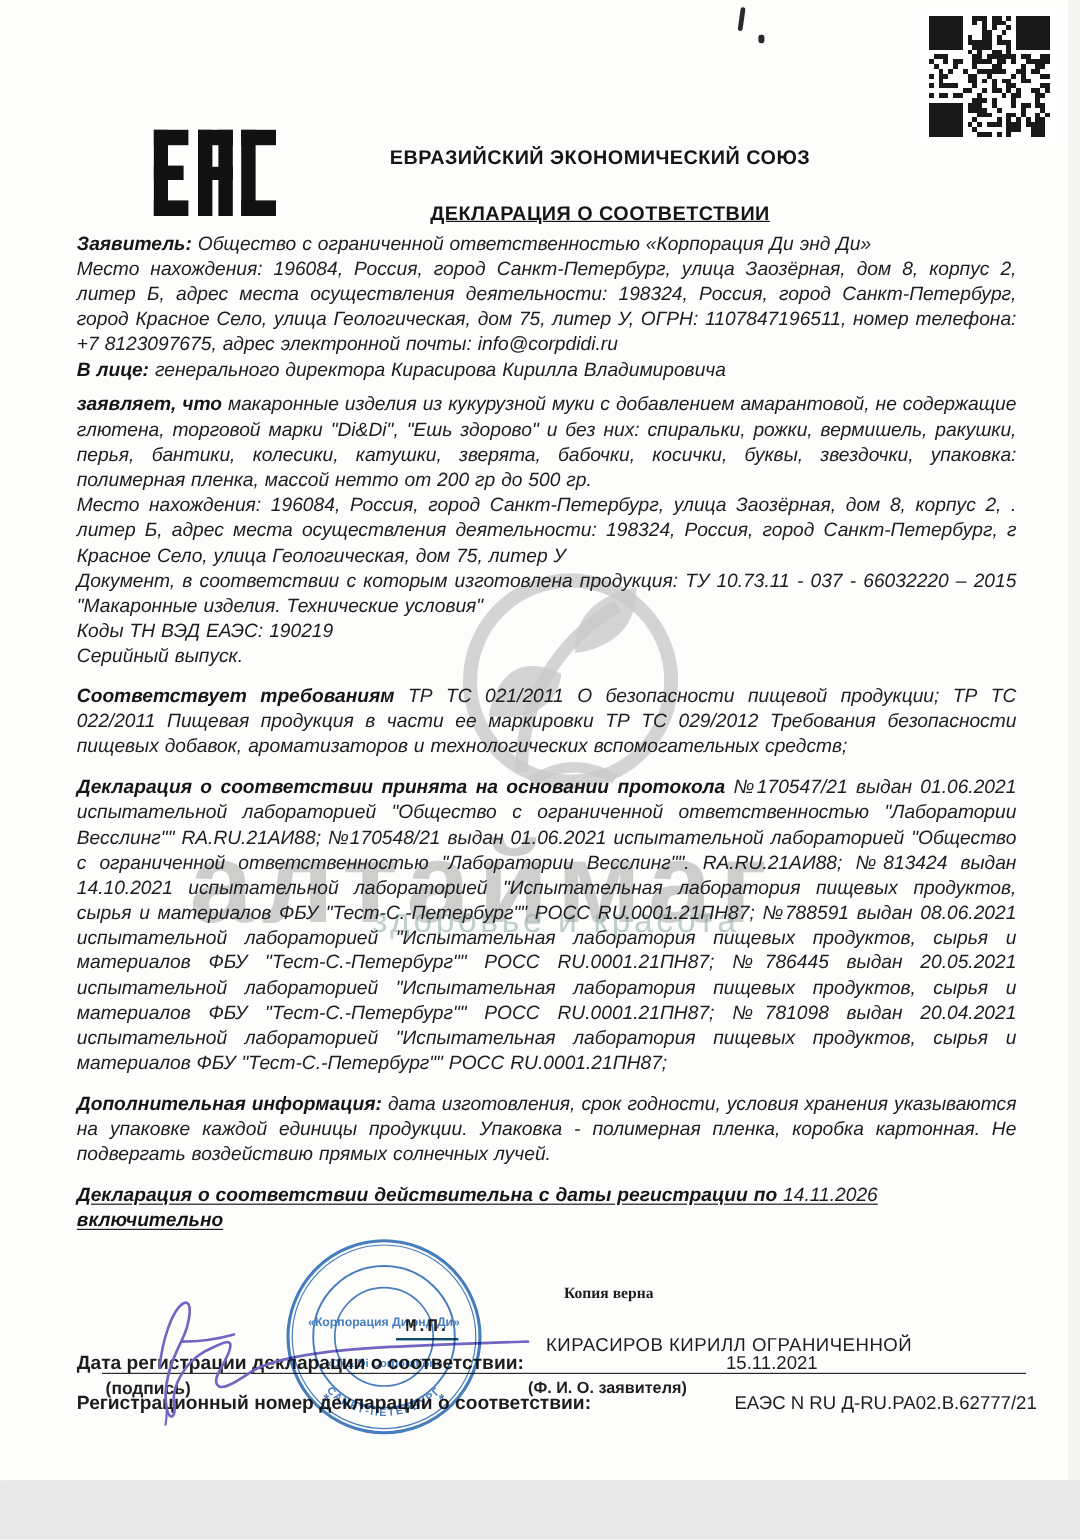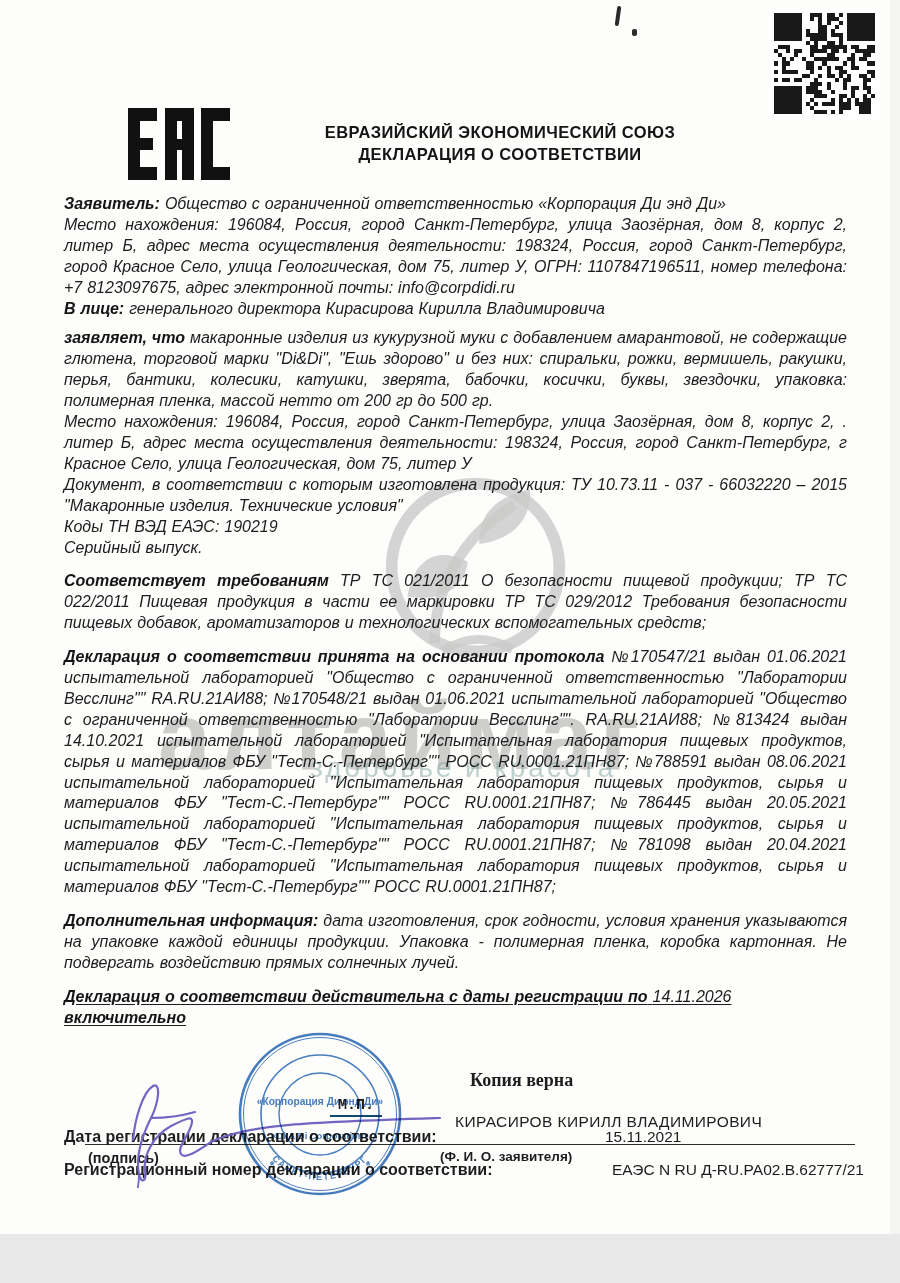--- a/index.html
+++ b/index.html
@@ -12,41 +12,41 @@
   .speck{position:absolute;background:#2a2a2a;border-radius:2px;}
   
   .eac{position:absolute;left:128px;top:108px;width:102px;height:72px;}
   .eac rect{fill:#111;}
   
   .qr{position:absolute;left:768px;top:7px;width:113px;height:113px;background:#fff;}
   .qr rect{fill:#191919;}
   
   .titles{position:absolute;left:100px;top:122px;width:800px;text-align:center;}
   .title{font-weight:bold;font-size:16.5px;letter-spacing:.4px;line-height:20px;color:#151515;}
-  .title.second{margin-top:2px;}
+  .title.second{margin-top:26px;text-decoration:underline;}
   
   .wm{position:absolute;z-index:0;pointer-events:none;}
   .wm-leaf{left:378px;top:470px;width:195px;height:195px;opacity:.55;}
   .wm-brand{left:158px;top:682px;font-size:95px;font-weight:bold;letter-spacing:7px;
             color:rgba(148,148,148,.45);white-space:nowrap;}
   .wm-tagline{left:310px;top:752px;font-size:28px;letter-spacing:3px;
             color:rgba(125,163,158,.5);white-space:nowrap;}
   
   .content{position:absolute;left:64px;top:194px;width:783px;z-index:1;
            font-size:16px;line-height:20.9px;word-spacing:.5px;}
   .content p{margin:0;font-style:italic;}
   .just{text-align:justify;}
   .gap{margin-top:9px !important;}
   .gap2{margin-top:13px !important;}
   b{color:#151515;}
   .validity{text-decoration:underline;text-underline-offset:2px;}
   .validity .vdate{font-weight:normal;}
   
   .abs{position:absolute;z-index:2;}
-  .copy-note{left:470px;top:1070px;font-family:"Liberation Serif",serif;font-weight:bold;font-size:18px;}
+  .copy-note{left:470px;top:1070px;font-family:"Liberation Serif",serif;font-weight:bold;font-size:13px;}
   .sig-svg{left:95px;top:1078px;width:360px;height:110px;z-index:3;}
   .rule{height:0;border-top:1.6px solid #2b2b2b;}
   .sig-line{left:85px;top:1144px;width:770px;}
   .sig-caption{left:88px;top:1150px;font-size:14.5px;font-weight:bold;}
   .fio{left:455px;top:1113px;font-size:15.5px;letter-spacing:.4px;}
   .fio-caption{left:440px;top:1149px;font-size:13.5px;font-weight:bold;}
   .mp{left:330px;top:1097px;font-size:15px;font-weight:bold;color:#222;
       border-bottom:2px solid #0c4a6e;padding:0 8px 1px 8px;z-index:2;font-family:Liberation Mono, monospace;}
   .stamp{left:235px;top:1029px;width:170px;height:170px;z-index:4;opacity:.88;
          mix-blend-mode:multiply;}
@@ -343,21 +343,21 @@
       <path d="M56,40 C 70,40 86,38 100,34"></path>
       <path d="M44,96 C 44,112 40,122 36,128" stroke-width="1.8"></path>
     </g>
   </svg>
 
   <div class="abs rule sig-line"></div>
   <div class="abs sig-caption">(подпись)</div>
 
   <div class="abs mp">М.П.</div>
 
-  <div class="abs fio">КИРАСИРОВ КИРИЛЛ ВЛАДИМИРОВИЧ</div>
+  <div class="abs fio">КИРАСИРОВ КИРИЛЛ ОГРАНИЧЕННОЙ</div>
   <div class="abs fio-caption">(Ф. И. О. заявителя)</div>
 
   <svg class="abs stamp" viewBox="-85 -85 170 170">
     <defs>
       <path id="arcTop" d="M 0,68 A 68,68 0 1 1 -0.02,68"></path>
       <path id="arcBot" d="M 0,-66 A 66,66 0 1 0 0.02,-66"></path>
       <path id="arcIn" d="M 0,51 A 51,51 0 1 1 -0.02,51"></path>
     </defs>
     <g fill="none" stroke="#2e6cb6">
       <circle r="80" stroke-width="2.6"></circle>

